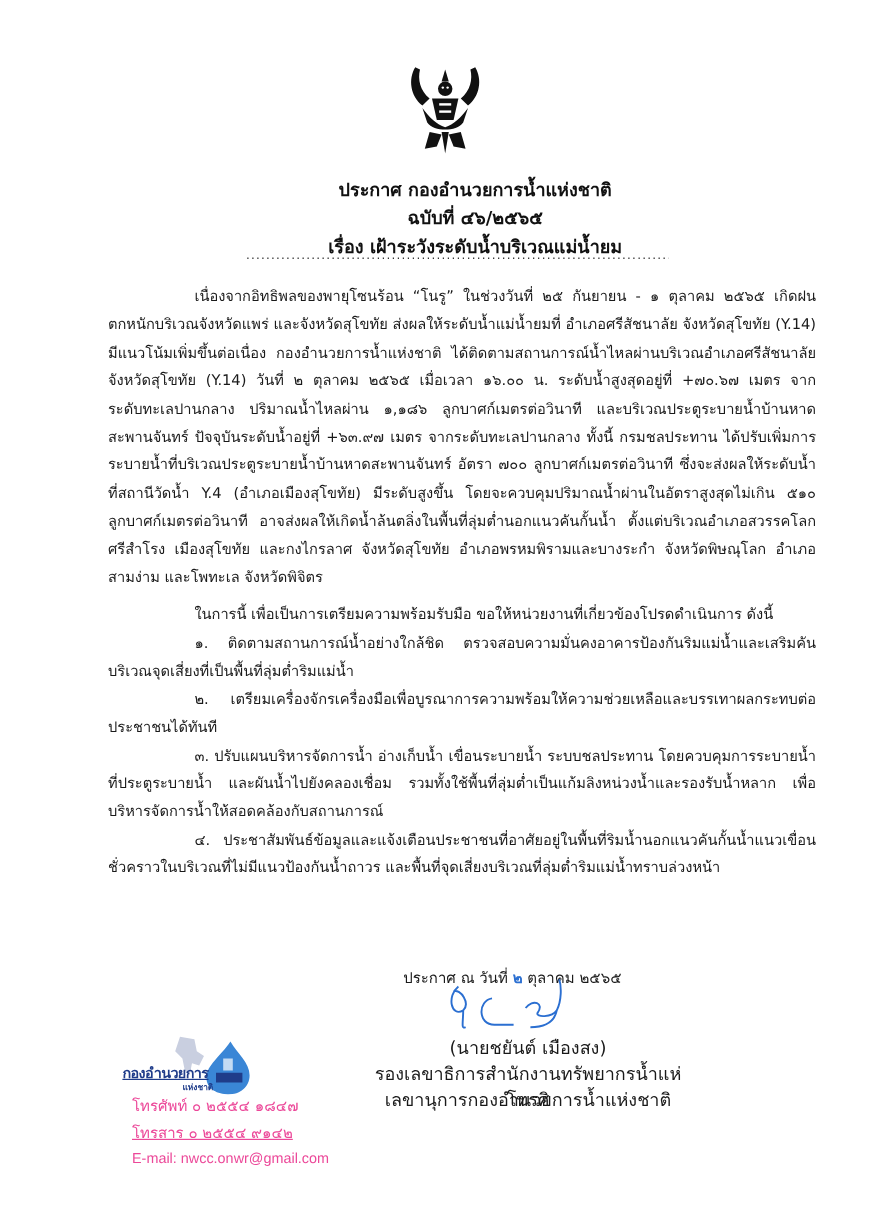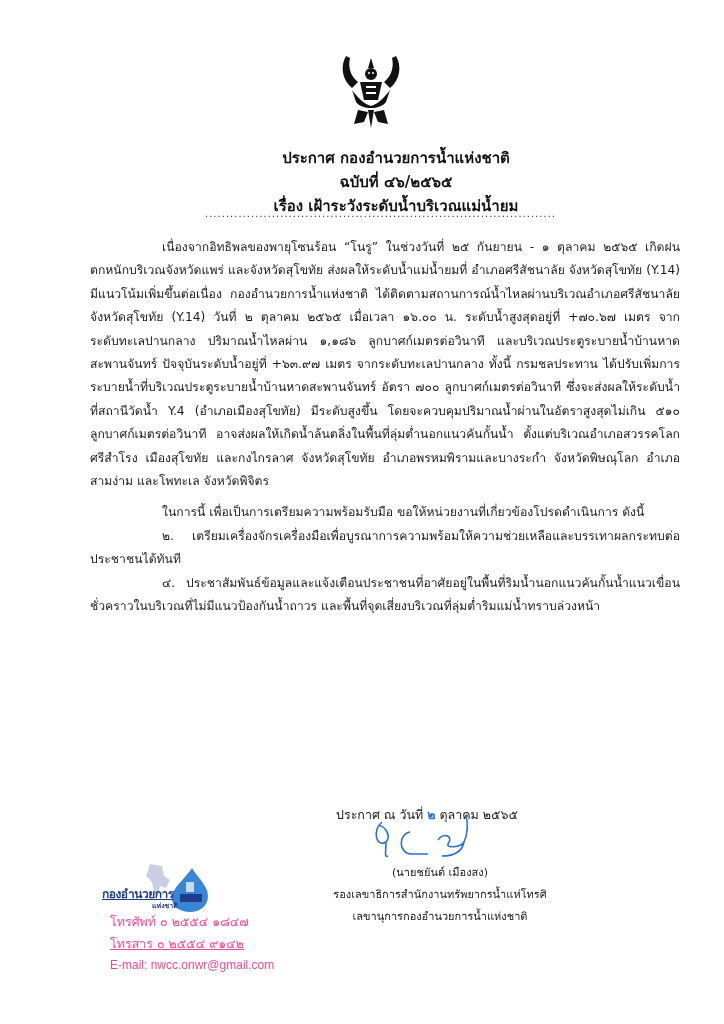--- a/index.html
+++ b/index.html
@@ -11,21 +11,21 @@
   .dots { position:absolute; left:205px; top:208px; width:352px; overflow:hidden; white-space:nowrap;
           font-size:10px; letter-spacing:1px; color:#333; }
   .body { position:absolute; left:90px; top:236px; width:590px; font-size:12.2px; line-height:23.4px;
           text-align:justify; text-align-last:left; }
   .body p { margin:0; }
   .indent { text-indent:72px; }
   .gap { margin-top:8px !important; }
   .sig-date { position:absolute; left:336px; top:787px; font-size:12.5px;margin-top:18px; }
   .sig-date .day { color:#2b6fd1; font-weight:bold; }
   .signature { position:absolute; left:368px; top:812px; width:120px; height:52px; }
-  .signer { position:absolute; left:300px; width:280px; text-align:center; font-size:11px; line-height:22px; }
+  .signer { position:absolute; left:300px; width:280px; text-align:center; font-size:15px; line-height:22px; }
   .s1 { top:862px; } .s2 { top:884px; } .s3 { top:906px; }
   .logo { position:absolute; left:102px; top:862px; width:112px; height:50px; }
   .logo-text { position:absolute; left:0; top:22px; font-weight:bold; font-size:12px; color:#1f3c8a;
                text-decoration:underline; letter-spacing:-0.5px; font-family:"Liberation Sans", sans-serif;text-align:right; }
   .logo-sub { position:absolute; left:50px; top:38px; font-size:7px; color:#1f3c8a; font-weight:bold; }
   .contact { position:absolute; left:110px; font-size:12.5px; color:#ec4899; line-height:20px; }
   .c1 { top:912px; } .c2 { top:934px;text-decoration:underline; } .c3 { top:955px; font-size:12px; font-family:"Liberation Sans", sans-serif; }
 </style>
 </head>
 <body>
@@ -51,21 +51,23 @@
 </svg>
 
 <div class="header h1">ประกาศ กองอำนวยการน้ำแห่งชาติ</div>
 <div class="header h2">ฉบับที่ ๔๖/๒๕๖๕</div>
 <div class="header h3">เรื่อง  เฝ้าระวังระดับน้ำบริเวณแม่น้ำยม</div>
 <div class="dots">...........................................................................................................</div>
 
 <div class="body">
   <p class="indent">เนื่องจากอิทธิพลของพายุโซนร้อน “โนรู” ในช่วงวันที่ ๒๕ กันยายน - ๑ ตุลาคม ๒๕๖๕ เกิดฝนตกหนักบริเวณจังหวัดแพร่ และจังหวัดสุโขทัย ส่งผลให้ระดับน้ำแม่น้ำยมที่ อำเภอศรีสัชนาลัย จังหวัดสุโขทัย (Y.14) มีแนวโน้มเพิ่มขึ้นต่อเนื่อง กองอำนวยการน้ำแห่งชาติ ได้ติดตามสถานการณ์น้ำไหลผ่านบริเวณอำเภอศรีสัชนาลัย จังหวัดสุโขทัย (Y.14) วันที่ ๒ ตุลาคม ๒๕๖๕ เมื่อเวลา ๑๖.๐๐ น. ระดับน้ำสูงสุดอยู่ที่ +๗๐.๖๗ เมตร จากระดับทะเลปานกลาง ปริมาณน้ำไหลผ่าน ๑,๑๘๖ ลูกบาศก์เมตรต่อวินาที และบริเวณประตูระบายน้ำบ้านหาดสะพานจันทร์ ปัจจุบันระดับน้ำอยู่ที่ +๖๓.๙๗ เมตร จากระดับทะเลปานกลาง ทั้งนี้ กรมชลประทาน ได้ปรับเพิ่มการระบายน้ำที่บริเวณประตูระบายน้ำบ้านหาดสะพานจันทร์ อัตรา ๗๐๐ ลูกบาศก์เมตรต่อวินาที ซึ่งจะส่งผลให้ระดับน้ำที่สถานีวัดน้ำ Y.4 (อำเภอเมืองสุโขทัย) มีระดับสูงขึ้น โดยจะควบคุมปริมาณน้ำผ่านในอัตราสูงสุดไม่เกิน ๕๑๐ ลูกบาศก์เมตรต่อวินาที อาจส่งผลให้เกิดน้ำล้นตลิ่งในพื้นที่ลุ่มต่ำนอกแนวคันกั้นน้ำ ตั้งแต่บริเวณอำเภอสวรรคโลก ศรีสำโรง เมืองสุโขทัย และกงไกรลาศ จังหวัดสุโขทัย อำเภอพรหมพิรามและบางระกำ จังหวัดพิษณุโลก อำเภอสามง่าม และโพทะเล จังหวัดพิจิตร</p>
   <p class="indent gap">ในการนี้ เพื่อเป็นการเตรียมความพร้อมรับมือ ขอให้หน่วยงานที่เกี่ยวข้องโปรดดำเนินการ ดังนี้</p>
+  <p class="indent">๑. ติดตามสถานการณ์น้ำอย่างใกล้ชิด ตรวจสอบความมั่นคงอาคารป้องกันริมแม่น้ำและเสริมคันบริเวณจุดเสี่ยงที่เป็นพื้นที่ลุ่มต่ำริมแม่น้ำ</p>
   <p class="indent">๒. เตรียมเครื่องจักรเครื่องมือเพื่อบูรณาการความพร้อมให้ความช่วยเหลือและบรรเทาผลกระทบต่อประชาชนได้ทันที</p>
+  <p class="indent">๓. ปรับแผนบริหารจัดการน้ำ อ่างเก็บน้ำ เขื่อนระบายน้ำ ระบบชลประทาน โดยควบคุมการระบายน้ำที่ประตูระบายน้ำ และผันน้ำไปยังคลองเชื่อม รวมทั้งใช้พื้นที่ลุ่มต่ำเป็นแก้มลิงหน่วงน้ำและรองรับน้ำหลาก เพื่อบริหารจัดการน้ำให้สอดคล้องกับสถานการณ์</p>
   <p class="indent">๔. ประชาสัมพันธ์ข้อมูลและแจ้งเตือนประชาชนที่อาศัยอยู่ในพื้นที่ริมน้ำนอกแนวคันกั้นน้ำแนวเขื่อนชั่วคราวในบริเวณที่ไม่มีแนวป้องกันน้ำถาวร และพื้นที่จุดเสี่ยงบริเวณที่ลุ่มต่ำริมแม่น้ำทราบล่วงหน้า</p>
 </div>
 
 <div class="sig-date">
   <span>ประกาศ ณ วันที่</span>
   <span class="day">๒</span>
   <span>ตุลาคม ๒๕๖๕</span>
 </div>
 
 <svg class="signature" viewBox="0 0 120 52">

